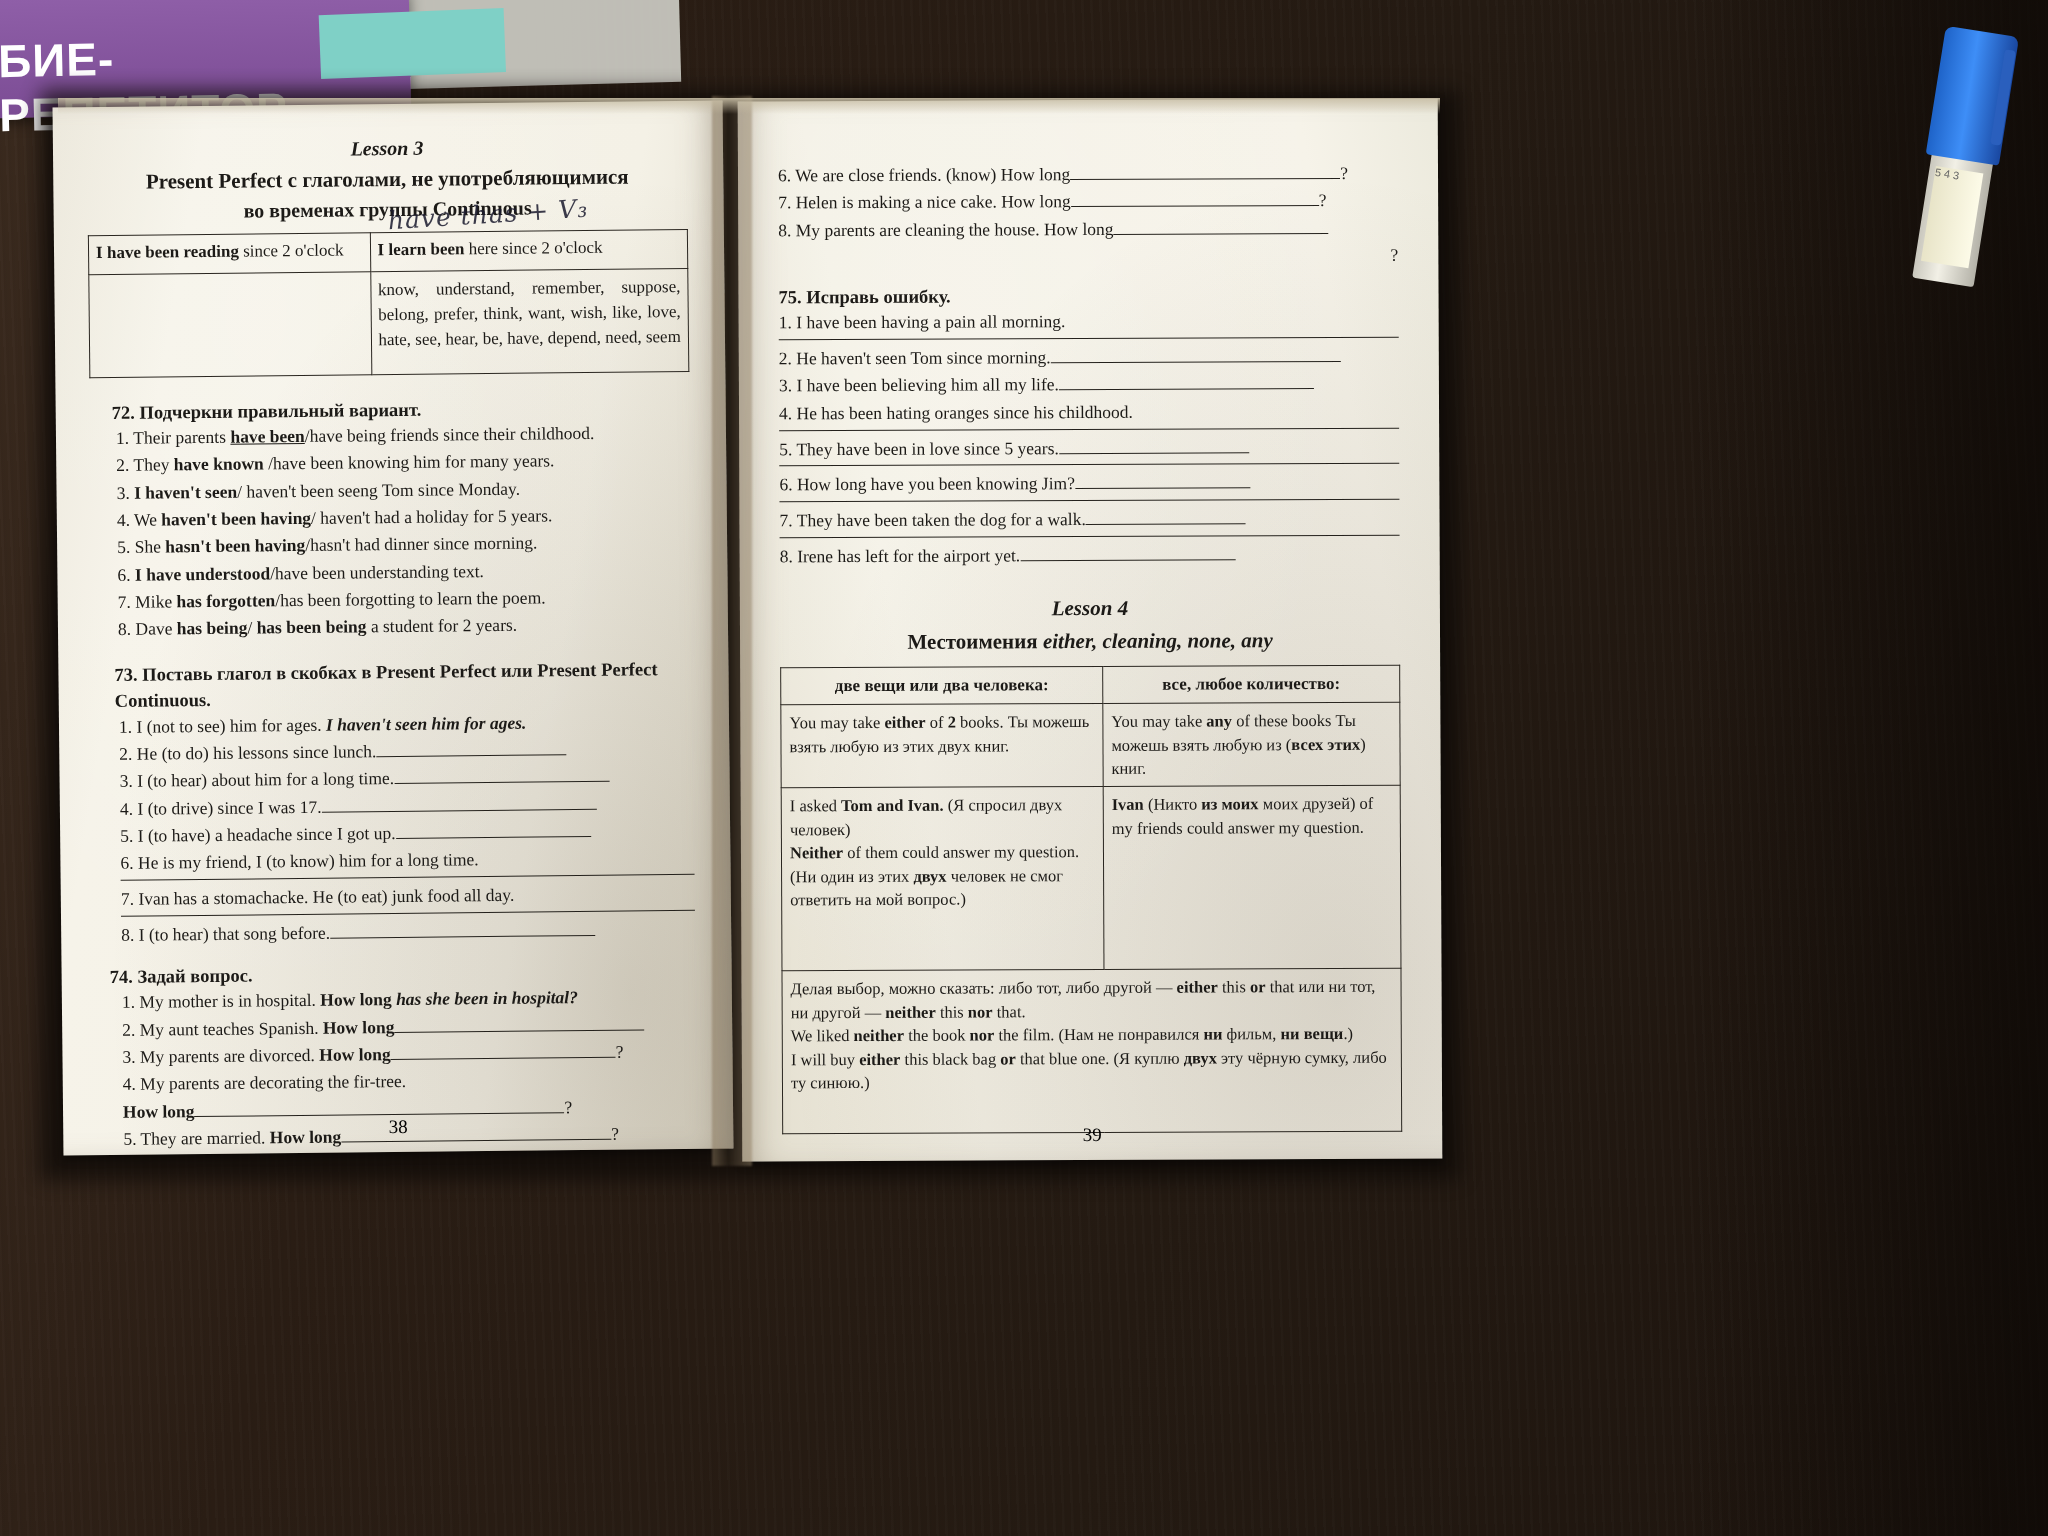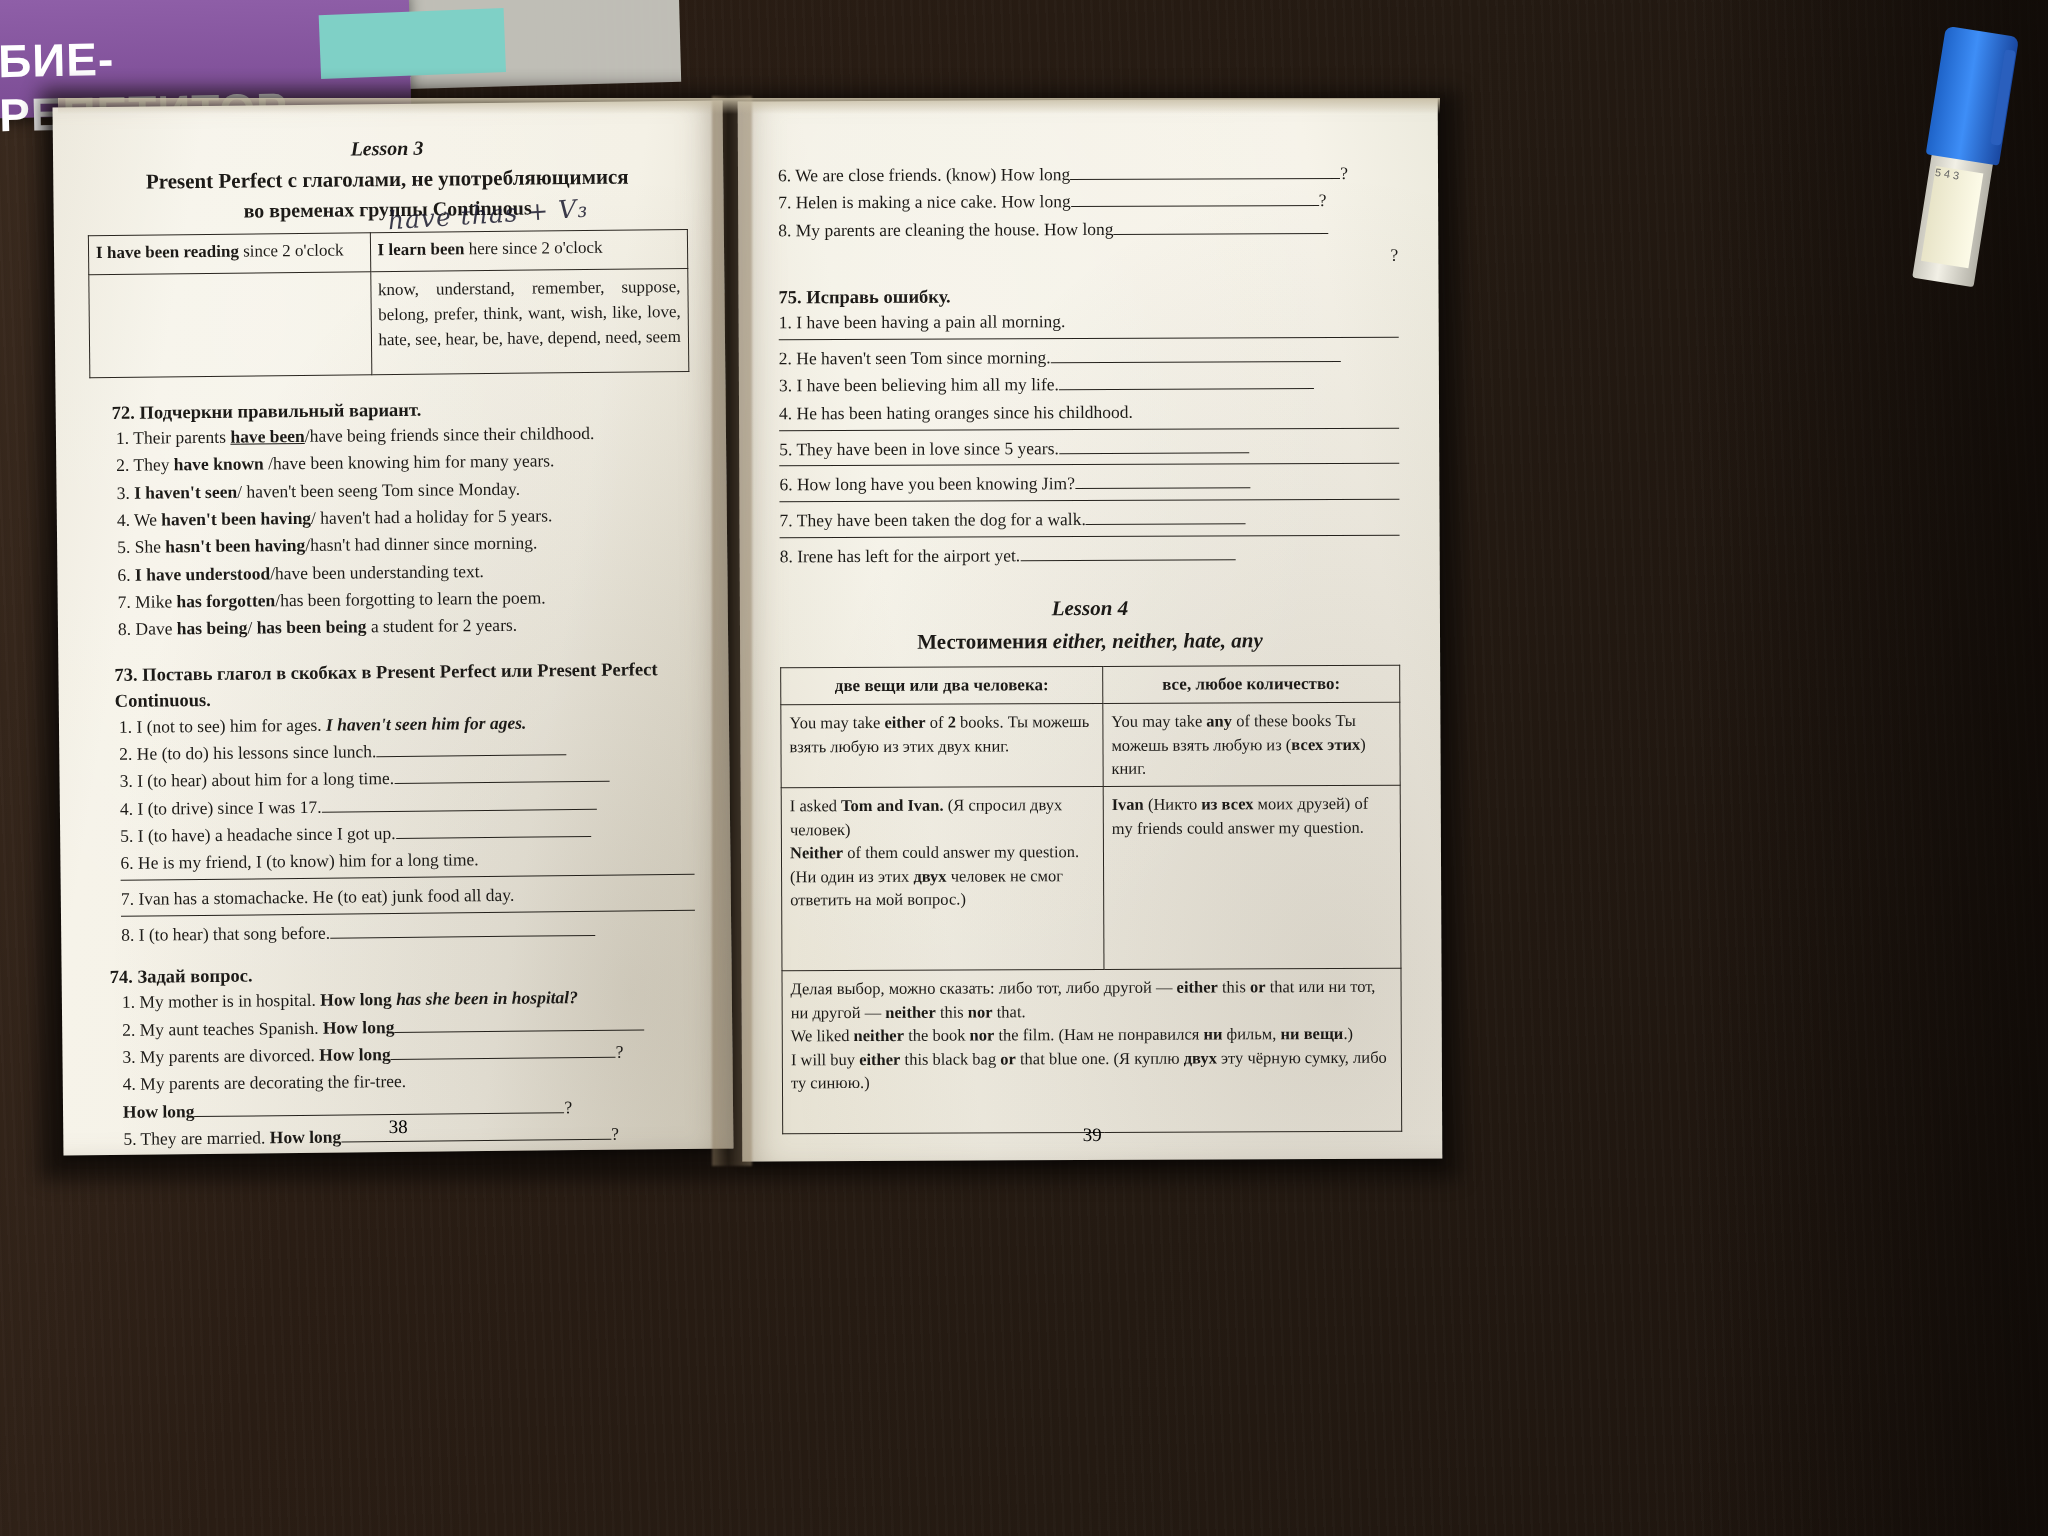--- a/index.html
+++ b/index.html
@@ -240,36 +240,36 @@
             <li><span>7. They have been taken the dog for a walk.</span><span class="blank" style="width:160px;"></span></li>
           </ul>
           <div class="rule" style="margin-left:0;"></div>
           <ul class="ol">
             <li><span>8. Irene has left for the airport yet.</span><span class="blank" style="width:215px;"></span></li>
           </ul>
         </div>
 
         <div style="margin-top:26px;">
           <div class="lesson-h" style="font-size:21px;">Lesson 4</div>
-          <div class="lesson-title" style="font-size:21px;">Местоимения <i>either, neither, hate, any</i></div>
+          <div class="lesson-title" style="font-size:21px;">Местоимения <i>either, cleaning, none, any</i></div>
         </div>
 
         <table class="t2" style="margin-top:12px;">
           <tbody>
               <tr>
             <th style="width:52%;">две вещи или два человека:</th>
             <th style="width:48%;">все, любое количество:</th>
           </tr>
           <tr>
             <td>You may take <b>either</b> of <b>2</b> books. Ты можешь взять любую из этих двух книг.</td>
             <td>You may take <b>any</b> of these books Ты можешь взять любую из (<b>всех этих</b>) книг.</td>
           </tr>
           <tr>
             <td style="height:170px;">I asked <b>Tom and Ivan.</b> (Я спросил двух человек)<br><b>Neither</b> of them could answer my question. (Ни один из этих <b>двух</b> человек не смог ответить на мой вопрос.)</td>
-            <td><b>Ivan</b> (Никто <b>из всех</b> моих друзей) of my friends could answer my question.</td>
+            <td><b>Ivan</b> (Никто <b>из моих</b> моих друзей) of my friends could answer my question.</td>
           </tr>
           <tr>
             <td colspan="2" style="height:150px;">
               Делая выбор, можно сказать: либо тот, либо другой — <b>either</b> this <b>or</b> that или ни тот, ни другой — <b>neither</b> this <b>nor</b> that.<br>
               We liked <b>neither</b> the book <b>nor</b> the film. (Нам не понравился <b>ни</b> фильм, <b>ни вещи</b>.)<br>
               I will buy <b>either</b> this black bag <b>or</b> that blue one. (Я куплю <b>двух</b> эту чёрную сумку, либо ту синюю.)
             </td>
           </tr>
         </tbody>
           </table>

